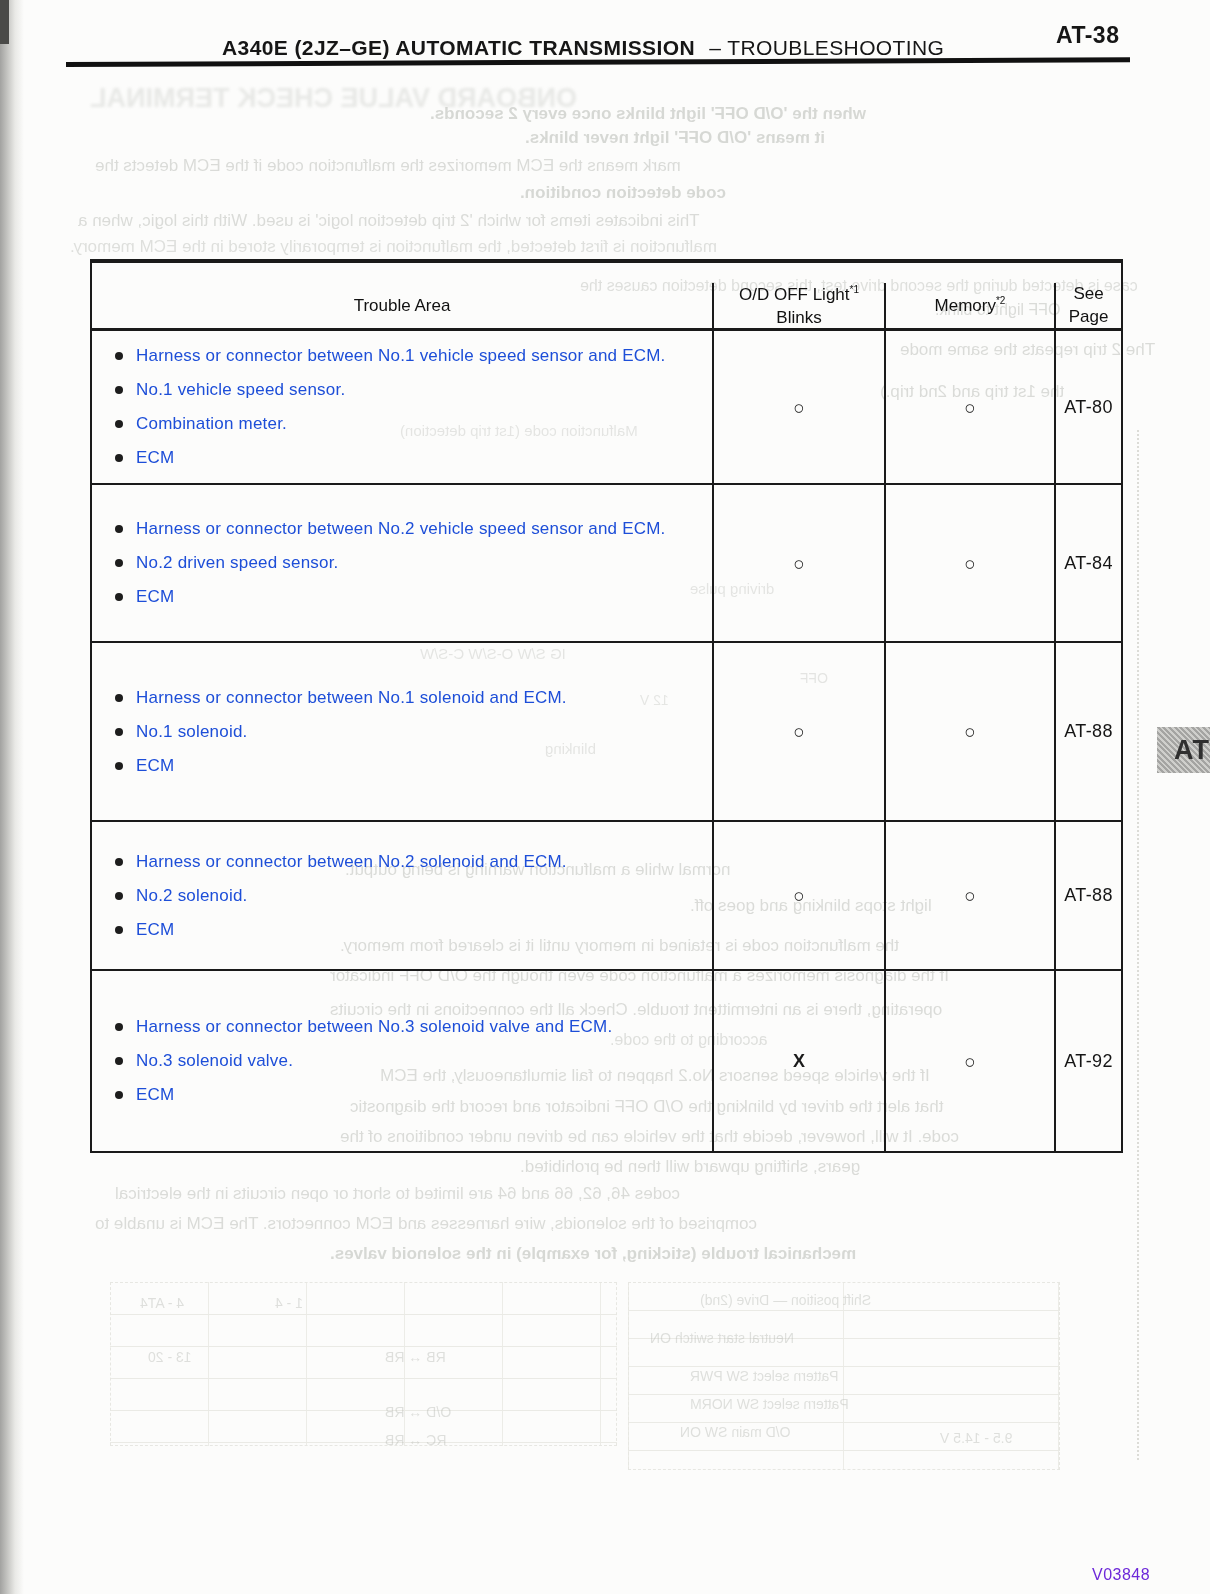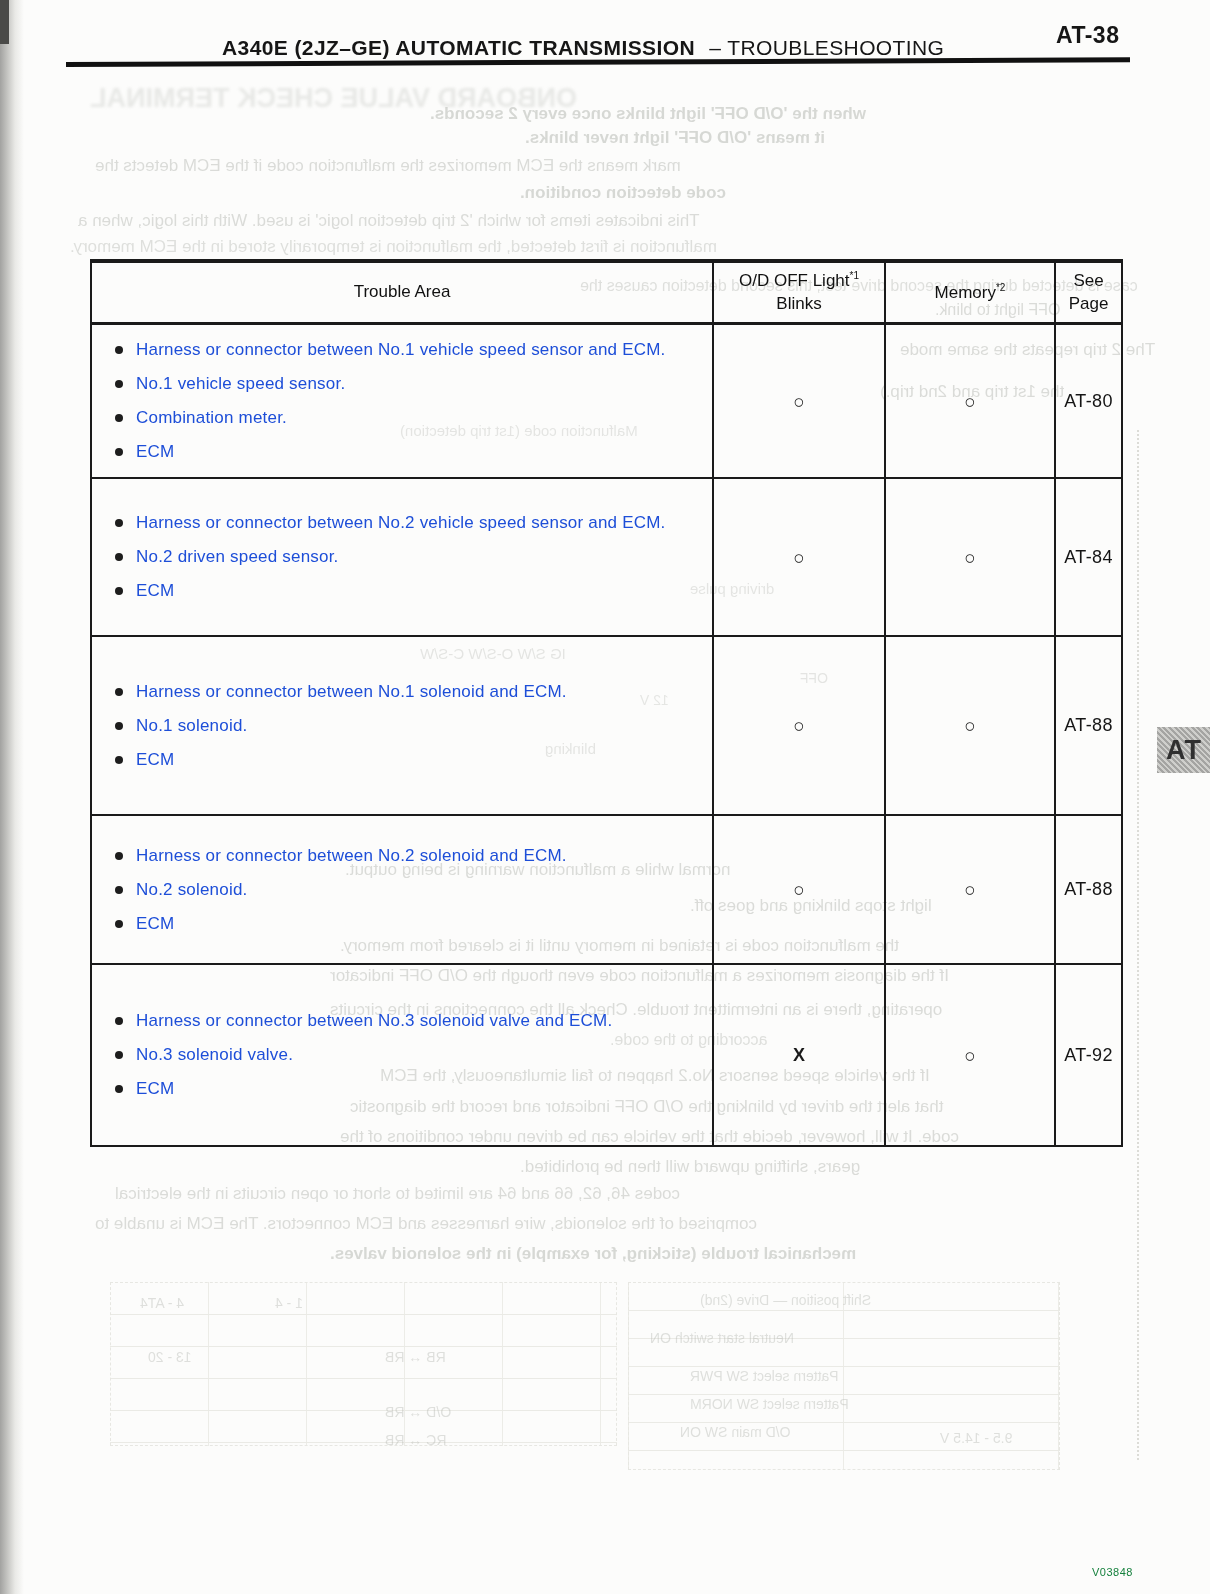--- a/index.html
+++ b/index.html
@@ -28,21 +28,21 @@
   .bb-left{left:110px;top:1282px;width:505px;height:162px;
     background-image:repeating-linear-gradient(to bottom,transparent 0 31px,#e4e4de 31px 32px),
       repeating-linear-gradient(to right,transparent 0 97px,#e7e7e1 97px 98px);}
   .bb-right{left:628px;top:1282px;width:430px;height:186px;
     background-image:repeating-linear-gradient(to bottom,transparent 0 27px,#e4e4de 27px 28px),
       repeating-linear-gradient(to right,transparent 0 214px,#e7e7e1 214px 215px);}
   
   .ttable{position:absolute;left:90px;top:259px;width:1033px;z-index:2;
     border:2px solid #1a1a1a;border-top-width:4px;background:transparent;box-sizing:border-box;}
   .thead,.trow{display:grid;grid-template-columns:620px 172px 170px 1fr;box-sizing:border-box;}
-  .thead{height:62px;border-bottom:3px solid #1a1a1a;}
+  .thead{height:48px;border-bottom:3px solid #1a1a1a;margin-top:20px;}
   .trow{border-bottom:2px solid #1a1a1a;}
   .trow:last-child{border-bottom:none;}
   .trow:nth-child(1){height:154px;}
   .trow:nth-child(2){height:158px;}
   .trow:nth-child(3){height:179px;}
   .trow:nth-child(4){height:149px;}
   .trow:nth-child(5){height:180px;}
   .cell{box-sizing:border-box;}
   .hcell{display:flex;flex-direction:column;align-items:center;justify-content:center;
     font-size:17px;line-height:1.35;color:#111;text-align:center;}
@@ -51,23 +51,23 @@
   .items-cell{display:flex;flex-direction:column;justify-content:center;gap:14px;padding-left:23px;}
   .item{display:flex;align-items:center;gap:13px;font-size:17px;letter-spacing:.2px;color:#1d4ed8;}
   .bullet{width:8px;height:8px;border-radius:50%;background:#1d1d1d;flex:none;}
   .sym-cell{display:flex;align-items:center;justify-content:center;}
   .circle{font-size:19px;line-height:1;color:#1b1b1b;}
   .cross{font-size:18px;font-weight:600;color:#1b1b1b;}
   .page-cell{display:flex;align-items:center;justify-content:center;font-size:18px;letter-spacing:.4px;color:#151515;}
   
   .side-tab{position:absolute;right:0;top:727px;width:53px;height:46px;z-index:6;
     background:repeating-linear-gradient(45deg,#a4a4a2 0 2px,#cfcfcc 2px 4px);
-    display:flex;align-items:center;justify-content:flex-start;padding-left:9px;box-sizing:border-box;
+    display:flex;align-items:center;justify-content:flex-end;padding-left:22px;box-sizing:border-box;
     color:#2f2f2f;font-weight:700;font-size:27px;letter-spacing:1px;}
-  .figure-code{position:absolute;left:1092px;top:1566px;font-size:11px;color:#15803d;letter-spacing:.5px;z-index:3;}
+  .figure-code{position:absolute;left:1092px;top:1566px;font-size:16px;color:#6d28d9;letter-spacing:.5px;z-index:3;}
 </style>
 </head>
 <body>
 
 <div class="page">
 
   <div class="edge-shadow"></div>
   <div class="corner-mark"></div>
   <div class="dotted-edge"></div>
 

